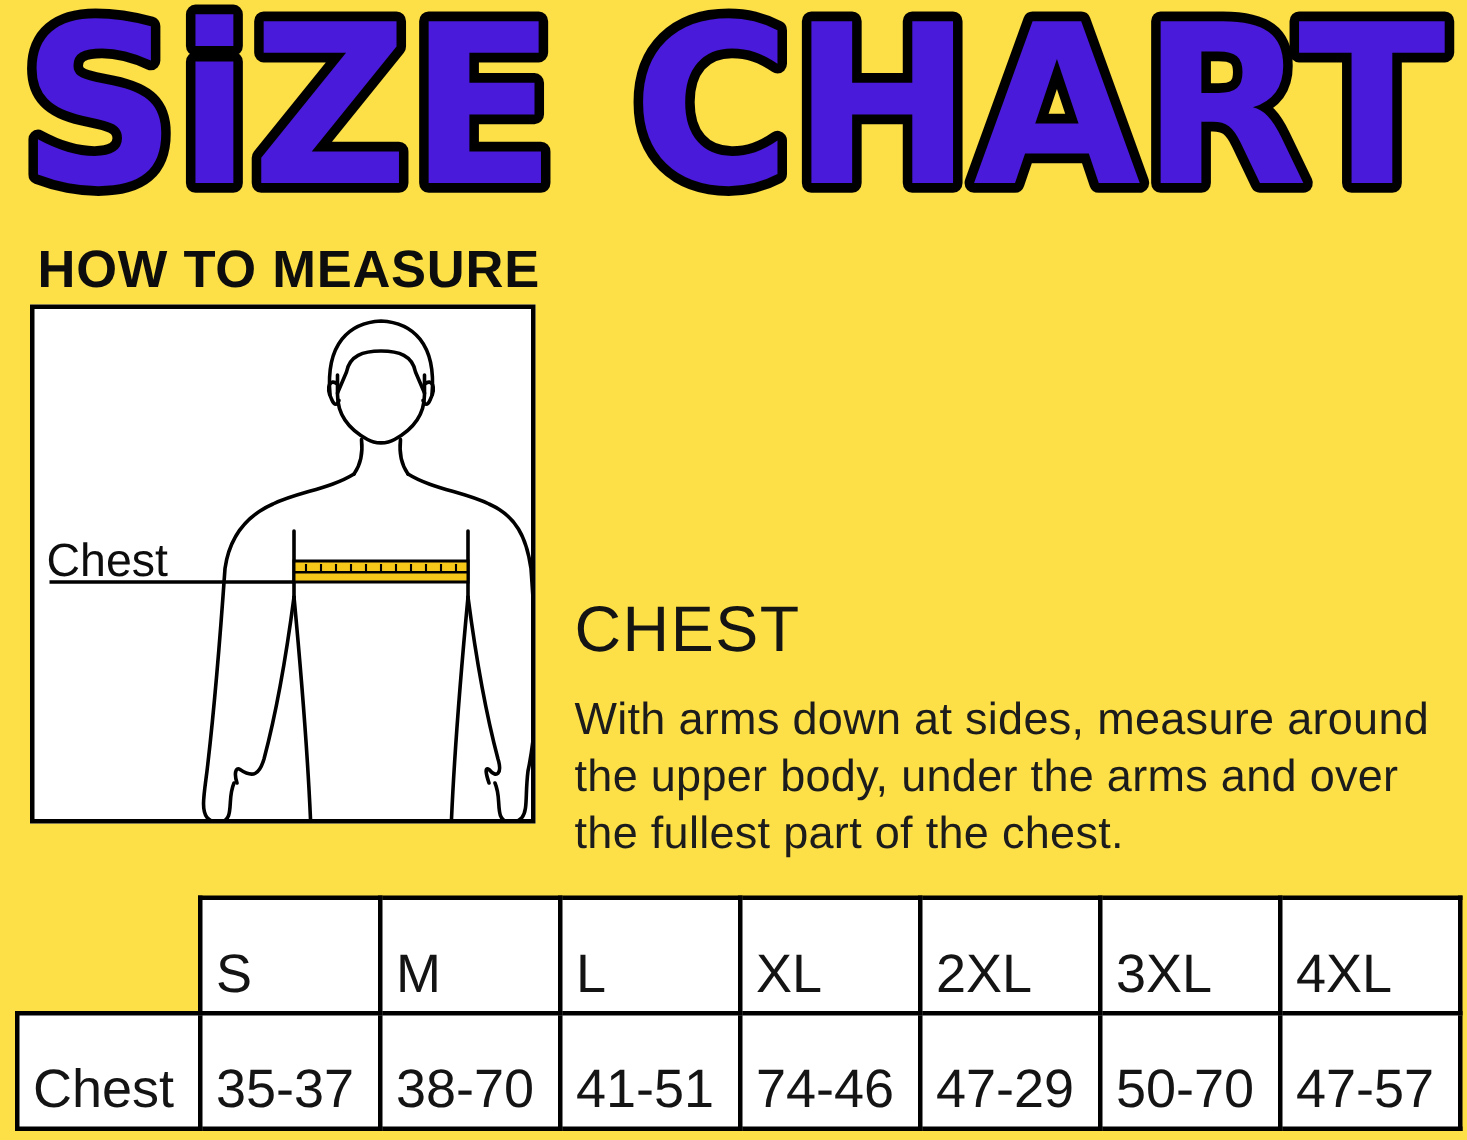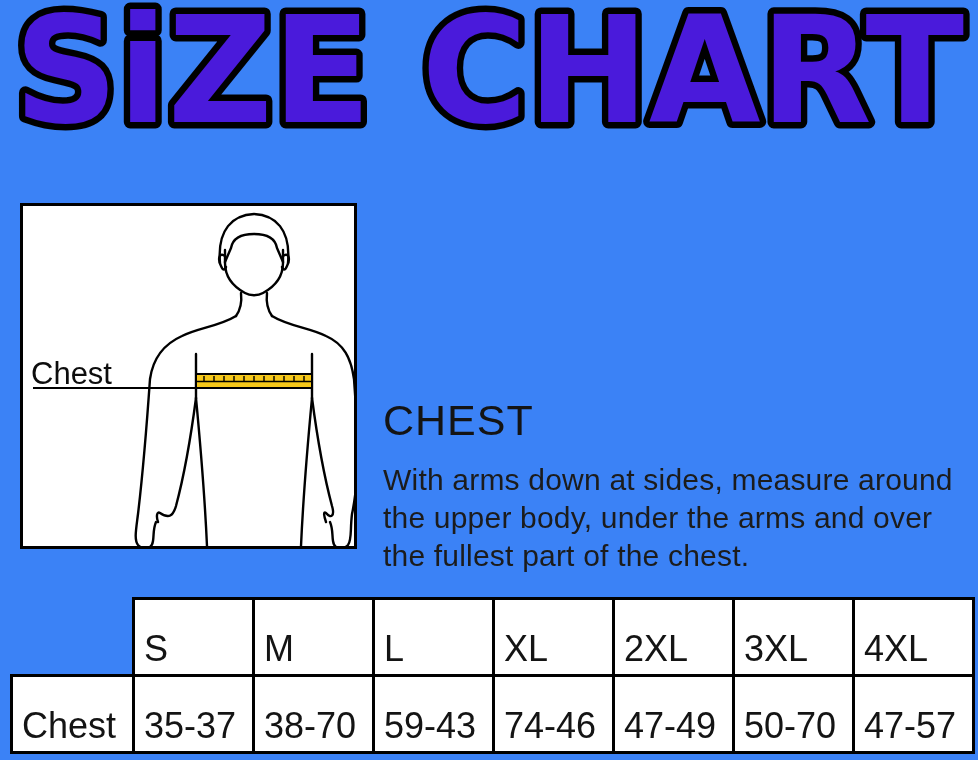--- a/index.html
+++ b/index.html
@@ -1,20 +1,20 @@
 <!DOCTYPE html>
 <html><head>
 <meta charset="utf-8">
 <style>
   html, body { margin: 0; padding: 0; background: #ffffff; }
   .page {
     position: relative;
     width: 978px;
     height: 760px;
-    background: #3b82f6;
+    background: #fde047;
     overflow: hidden;
     font-family: "Liberation Sans", sans-serif;
     color: #000;
   }
 
   
   .title-wrap { position: absolute; left: 0; top: 0; width: 978px; height: 152px; }
 
   
   .htm-heading {
@@ -66,20 +66,21 @@
 <body>
 
 <div class="page">
 
   <div class="title-wrap">
     <svg width="978" height="152" viewBox="0 0 978 152">
       <text x="489" y="122" text-anchor="middle" font-family="DejaVu Sans, sans-serif" font-weight="bold" font-size="148" textLength="950" lengthAdjust="spacingAndGlyphs" stroke="#000000" stroke-width="13" stroke-linejoin="round" paint-order="stroke" fill="#4A1ADB">SiZE CHART</text>
     </svg>
   </div>
 
+  <div class="htm-heading">HOW TO MEASURE</div>
 
   <div class="figure-box">
     <svg width="331" height="340" viewBox="0 0 331 340">
       <g fill="none" stroke="#000" stroke-width="2.4" stroke-linecap="round" stroke-linejoin="round">
 
         <path d="M 197,57 C 194,23 210,9 231,8 C 252,9 268,23 265,57"></path>
 
         <path d="M 202,56 L 208,42 C 210,31 219,28 231,28 C 243,28 252,31 254,42 L 260,56"></path>
 
         <path d="M 202,44 L 202,57 C 202,72 211,81 222,87 C 227,90 235,90 240,87 C 251,81 260,72 260,57 L 260,44"></path>
@@ -154,22 +155,22 @@
         <td>L</td>
         <td>XL</td>
         <td>2XL</td>
         <td>3XL</td>
         <td>4XL</td>
       </tr>
       <tr>
         <td>Chest</td>
         <td>35-37</td>
         <td>38-70</td>
-        <td>59-43</td>
+        <td>41-51</td>
         <td>74-46</td>
-        <td>47-49</td>
+        <td>47-29</td>
         <td>50-70</td>
         <td>47-57</td>
       </tr>
     </tbody>
   </table>
 
 </div>
 
 </body></html>

